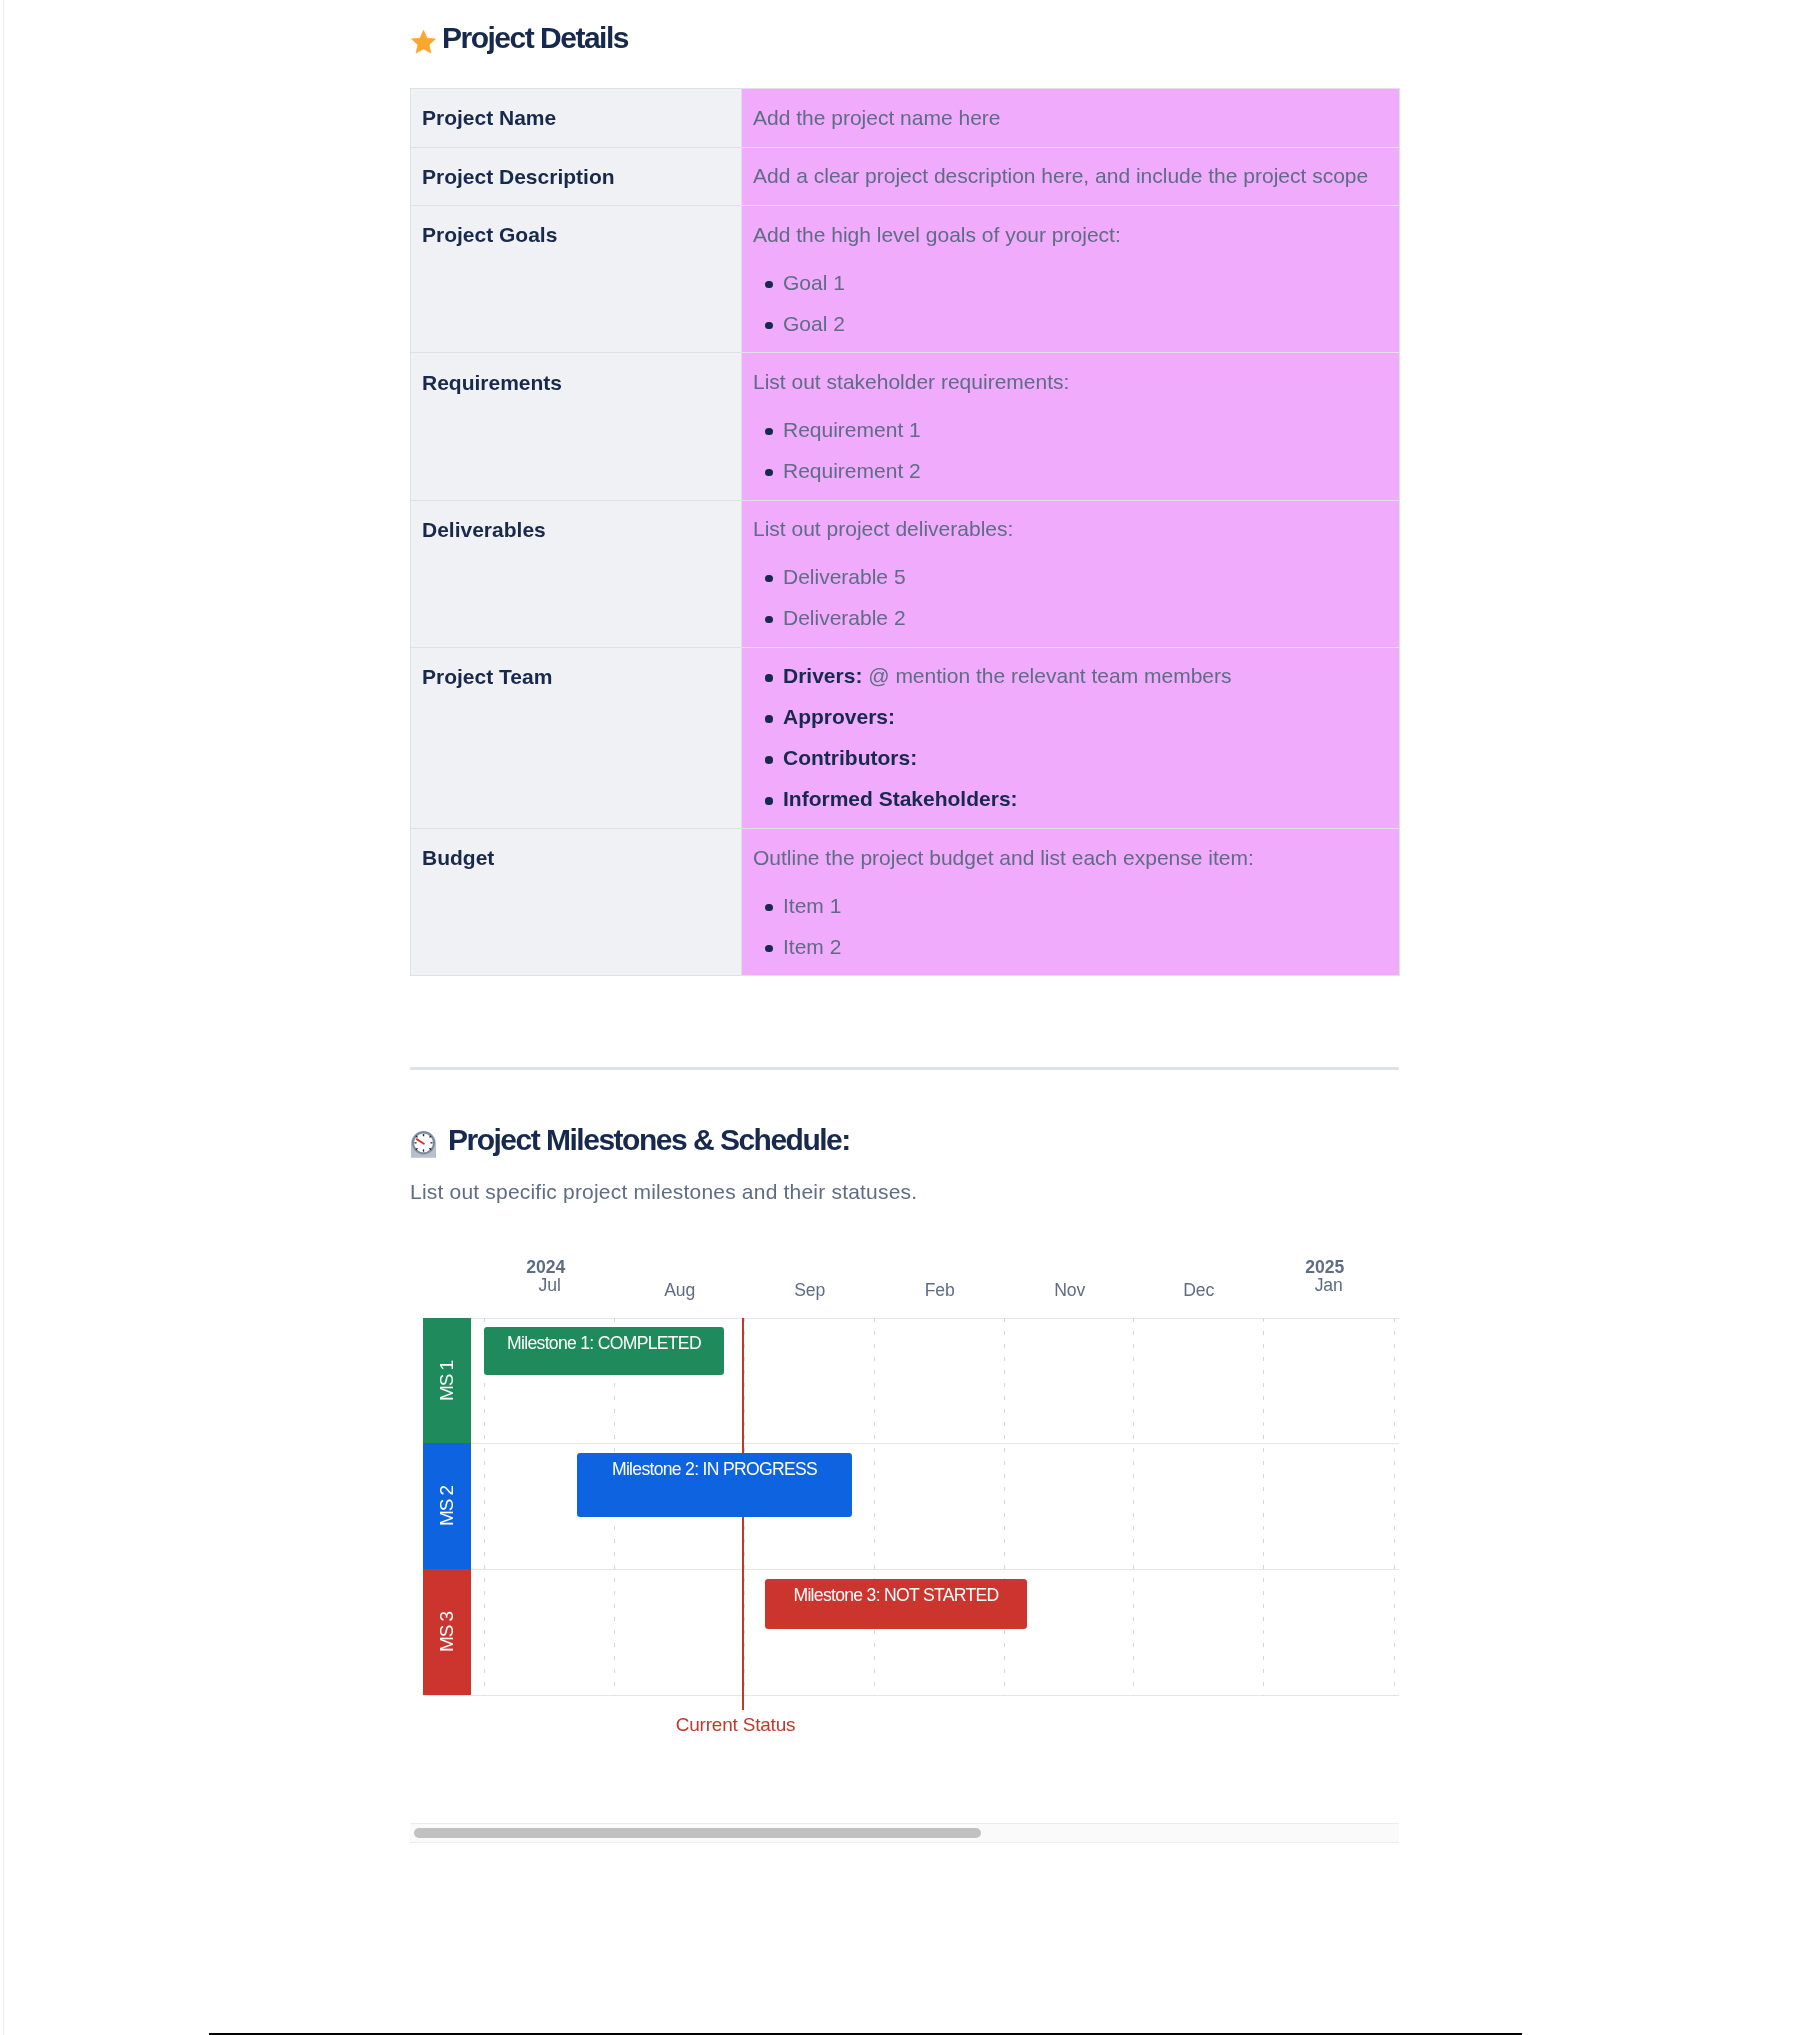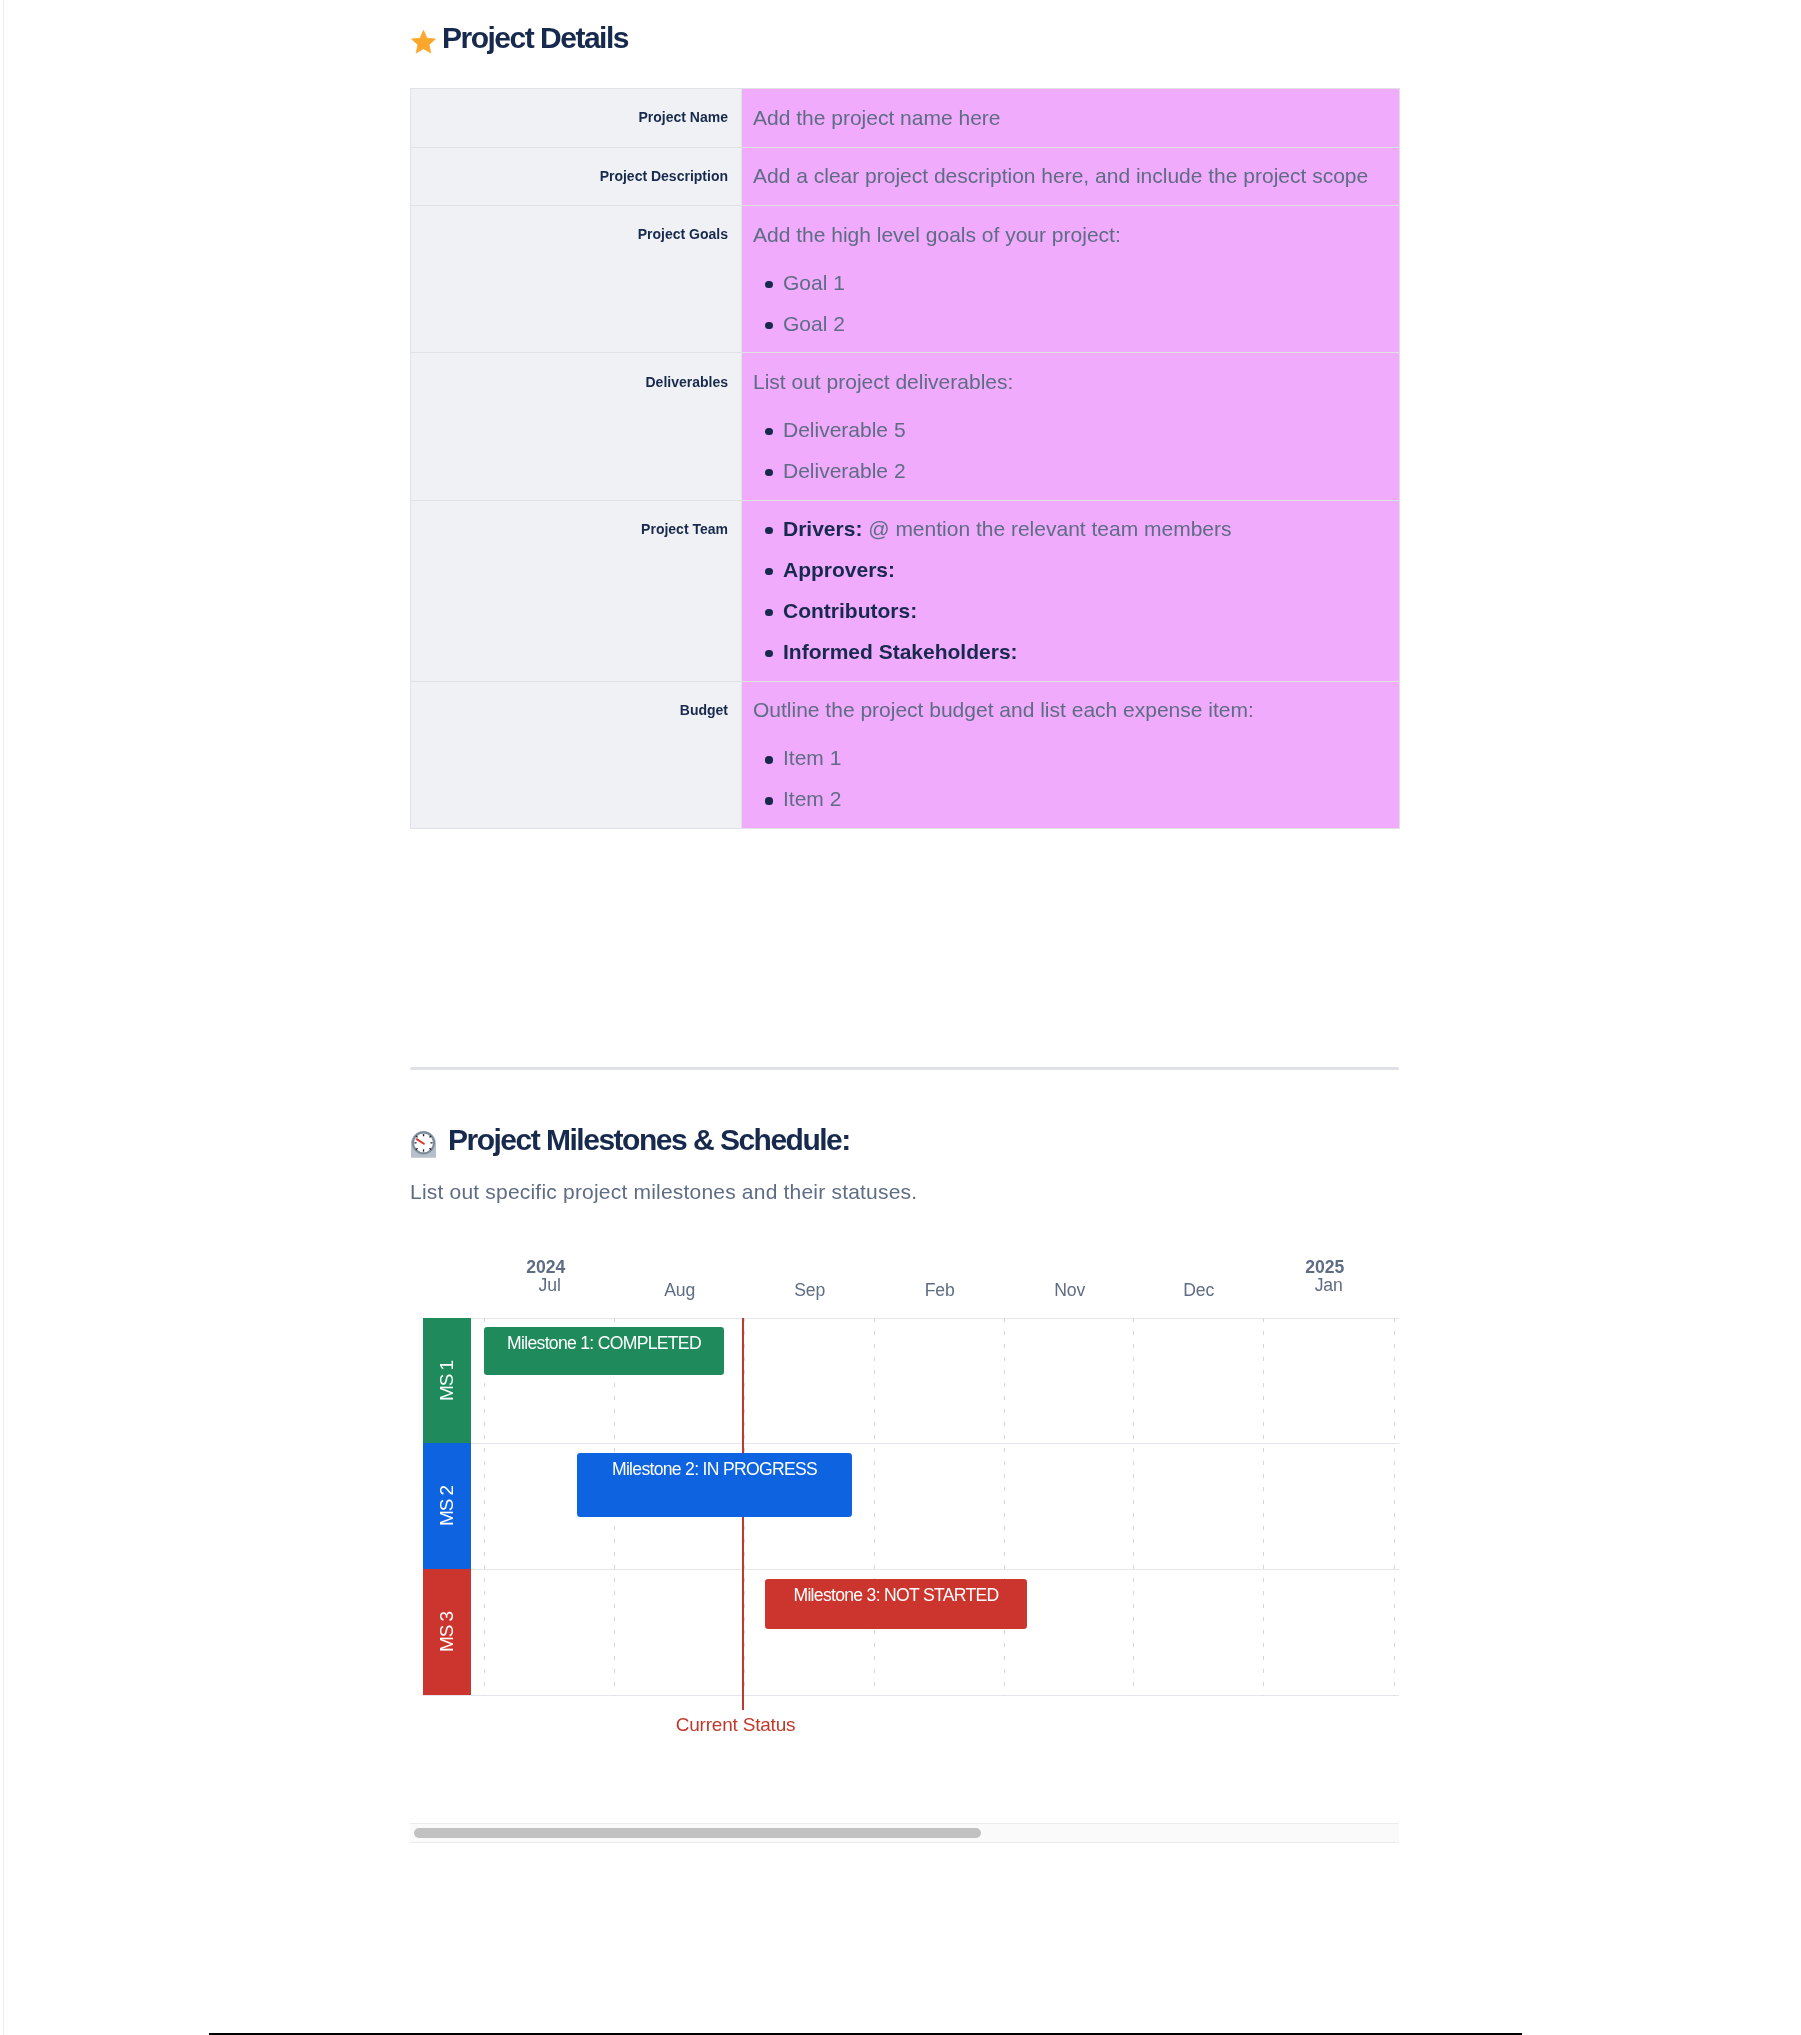--- a/index.html
+++ b/index.html
@@ -16,21 +16,21 @@
   
   .h{margin:0;padding:0;position:relative;
      font-size:30px;line-height:36px;font-weight:700;color:#17294d;letter-spacing:-1.5px;}
   .emoji{position:absolute;display:block;}
 
   
   table.t{border-collapse:collapse;width:989px;table-layout:fixed;}
   table.t td{border:0.7px solid #dfe1e6;padding:0;vertical-align:top;}
   td.k{width:330px;background:#f0f1f4;}
   td.v{width:657px;background:#f0abfc;}
-  .kk{font-size:14px;line-height:25px;font-weight:700;color:#17294d;padding:16.3px 13px 16.3px 11px;text-align:right;}
+  .kk{font-size:21px;line-height:25px;font-weight:700;color:#17294d;padding:16.3px 13px 16.3px 11px;}
   .vv{font-size:21px;line-height:26px;font-weight:400;color:#5e6c84;padding:15.6px 13px 15.6px 11px;}
   ul.b{margin:22px 0 0 0;padding:0;list-style:none;}
   ul.b li{font-size:21px;line-height:26px;color:#5e6c84;margin:0 0 15px 0;
           position:relative;padding-left:30px;}
   ul.b li:last-child{margin-bottom:0;}
   ul.b li:before{content:"";position:absolute;left:12.4px;top:11px;width:7.2px;height:7.2px;
                  border-radius:50%;background:#17294d;}
   ul.b li b{color:#17294d;font-weight:700;}
   .vv.only ul.b{margin-top:0;}
 
@@ -106,20 +106,34 @@
                 <div class="vv">
           <div>Add the high level goals of your project:</div>
           <ul class="b">
             <li>Goal 1</li>
             <li>Goal 2</li>
           </ul>
         </div>
               </td>
       </tr>
 
+      <tr>
+        <td class="k">
+                <div class="kk">Requirements</div>
+              </td>
+        <td class="v">
+                <div class="vv">
+          <div>List out stakeholder requirements:</div>
+          <ul class="b">
+            <li>Requirement 1</li>
+            <li>Requirement 2</li>
+          </ul>
+        </div>
+              </td>
+      </tr>
 
       <tr>
         <td class="k">
                 <div class="kk">Deliverables</div>
               </td>
         <td class="v">
                 <div class="vv">
           <div>List out project deliverables:</div>
           <ul class="b">
             <li>Deliverable 5</li>

